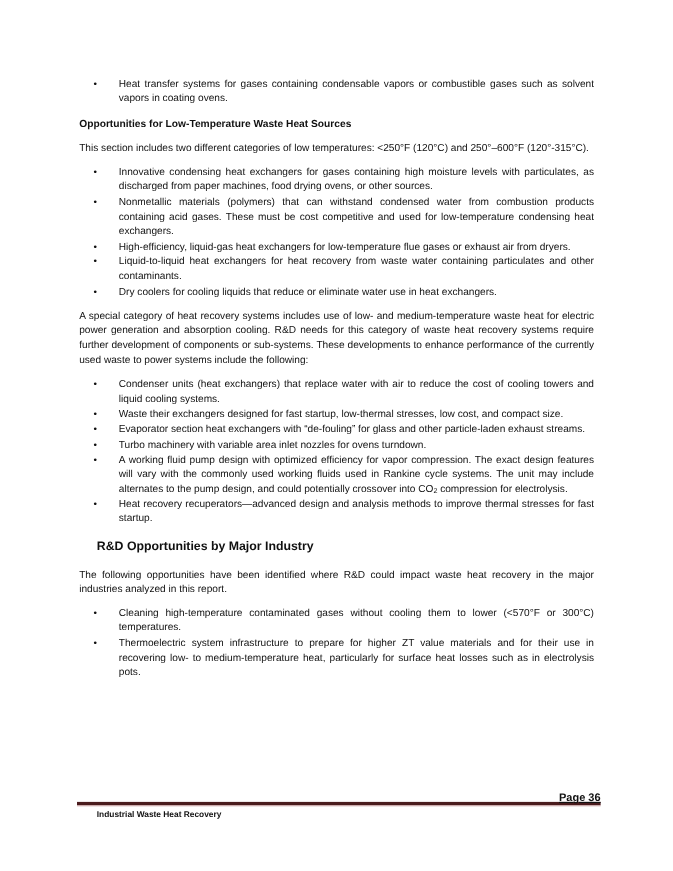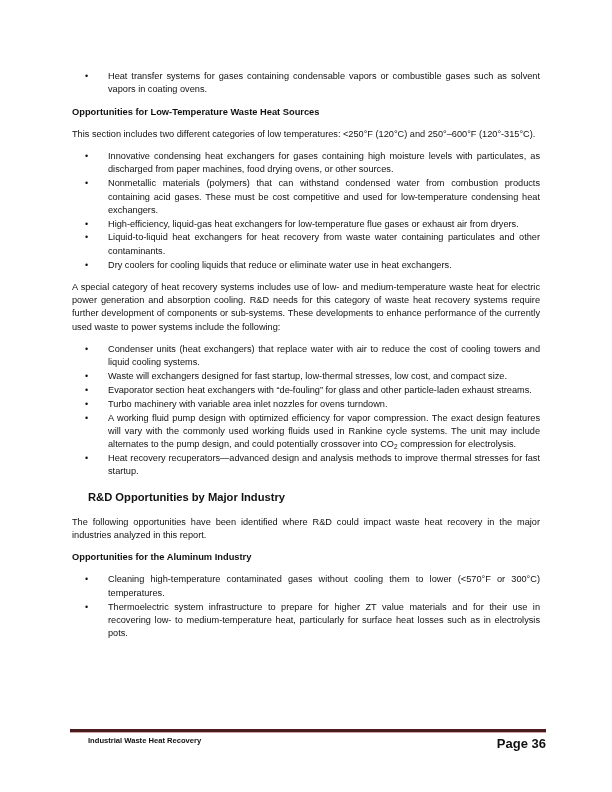--- a/index.html
+++ b/index.html
@@ -77,24 +77,25 @@
       position: absolute;
       left: 88px;
       top: 736px;
       font-size: 7.6px;
       font-weight: bold;
       color: #111;
     }
     .footer-right {
       position: absolute;
       right: 66px;
-      top: 736px;
-      font-size: 13px;
+      top: 720px;
+      font-size: 10px;
       font-weight: bold;
       color: #111;
+      text-decoration: underline;
     }
   </style>
 </head>
 <body>
 
 <div class="page">
 
   <ul class="bullets">
     <li>
       <span class="bullet">•</span>
@@ -130,21 +131,21 @@
 
   <p class="para">A special category of heat recovery systems includes use of low- and medium-temperature waste heat for electric power generation and absorption cooling. R&amp;D needs for this category of waste heat recovery systems require further development of components or sub-systems.  These developments to enhance performance of the currently used waste to power systems include the following:</p>
 
   <ul class="bullets gap-top">
     <li>
       <span class="bullet">•</span>
       <span>Condenser units (heat exchangers) that replace water with air to reduce the cost of cooling towers and liquid cooling systems.</span>
     </li>
     <li>
       <span class="bullet">•</span>
-      <span>Waste will exchangers designed for fast startup, low-thermal stresses, low cost, and compact size.</span>
+      <span>Waste their exchangers designed for fast startup, low-thermal stresses, low cost, and compact size.</span>
     </li>
     <li>
       <span class="bullet">•</span>
       <span>Evaporator section heat exchangers with “de-fouling” for glass and other particle-laden exhaust streams.</span>
     </li>
     <li>
       <span class="bullet">•</span>
       <span>Turbo machinery with variable area inlet nozzles for ovens turndown.</span>
     </li>
     <li>
@@ -153,21 +154,20 @@
     </li>
     <li>
       <span class="bullet">•</span>
       <span>Heat recovery recuperators—advanced design and analysis methods to improve thermal stresses for fast startup.</span>
     </li>
   </ul>
 
   <div class="h2">R&amp;D Opportunities by Major Industry</div>
   <p class="para" style="margin-top:12px">The following opportunities have been identified where R&amp;D could impact waste heat recovery in the major industries analyzed in this report.</p>
 
-  <div class="h3">Opportunities for the Aluminum Industry</div>
 
   <ul class="bullets gap-top">
     <li>
       <span class="bullet">•</span>
       <span>Cleaning high-temperature contaminated gases without cooling them to lower (&lt;570°F or 300°C) temperatures.</span>
     </li>
     <li>
       <span class="bullet">•</span>
       <span>Thermoelectric system infrastructure to prepare for higher ZT value materials and for their use in recovering low- to medium-temperature heat, particularly for surface heat losses such as in electrolysis pots.</span>
     </li>

